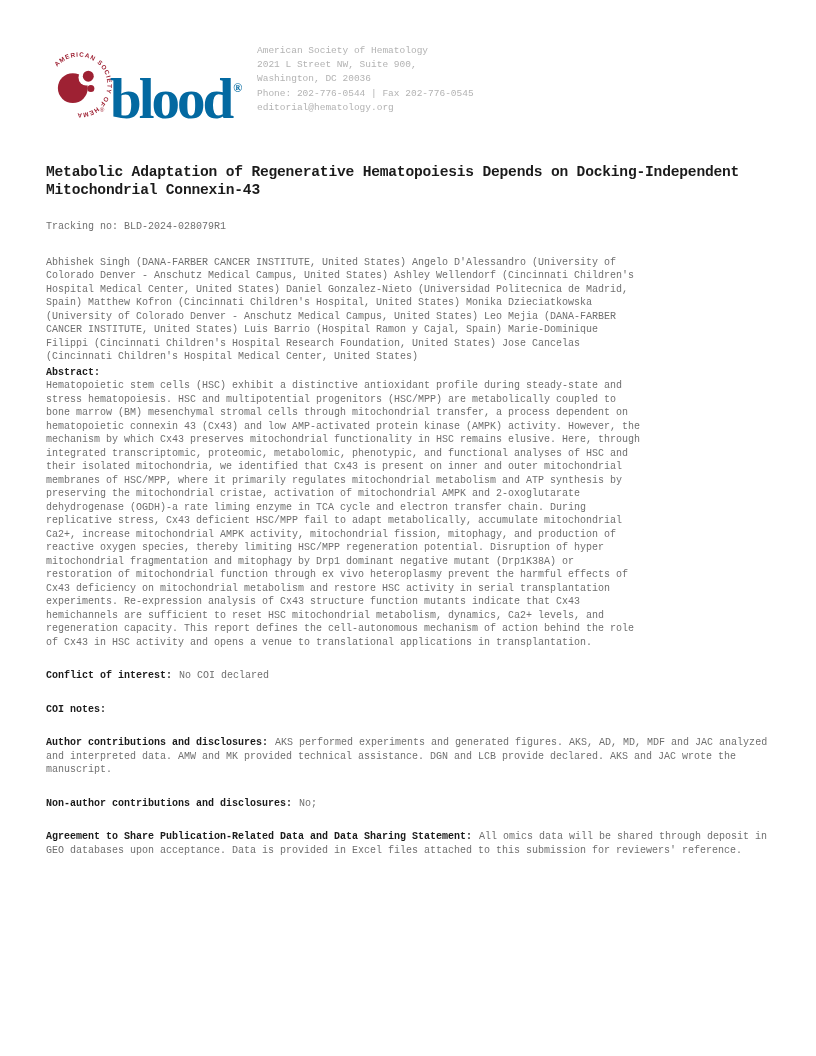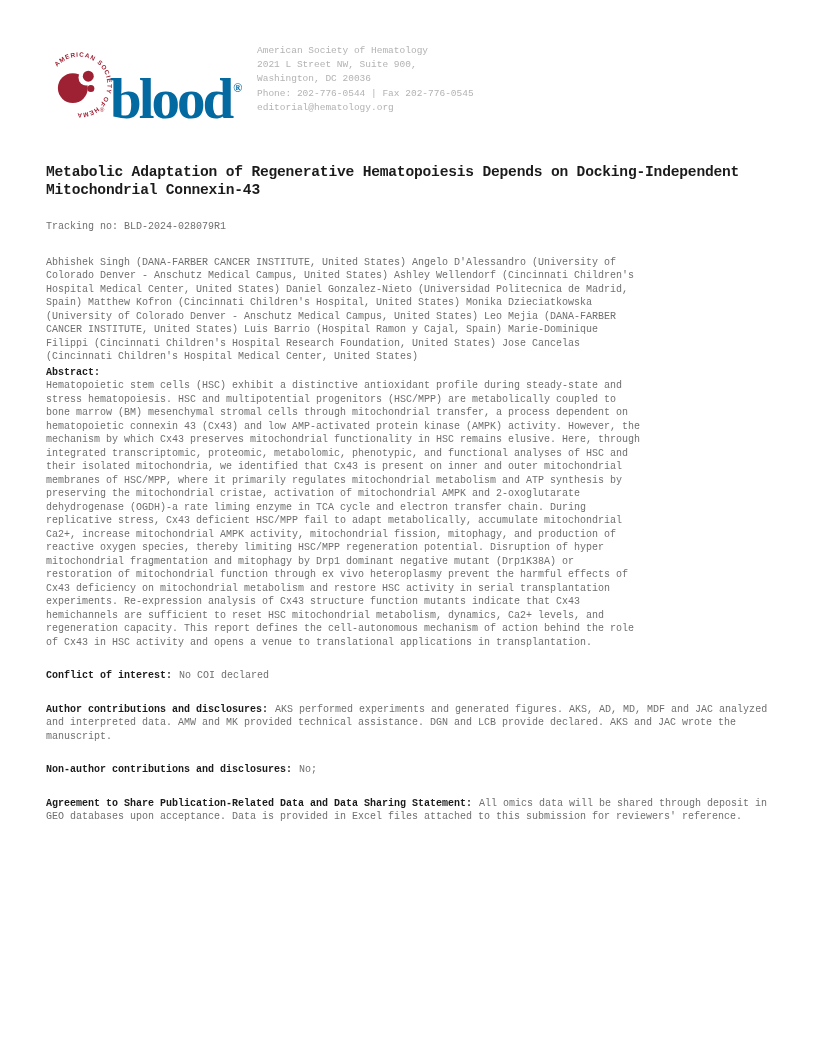--- a/index.html
+++ b/index.html
@@ -113,20 +113,21 @@
 mitochondrial fragmentation and mitophagy by Drp1 dominant negative mutant (Drp1K38A) or
 restoration of mitochondrial function through ex vivo heteroplasmy prevent the harmful effects of
 Cx43 deficiency on mitochondrial metabolism and restore HSC activity in serial transplantation
 experiments. Re-expression analysis of Cx43 structure function mutants indicate that Cx43
 hemichannels are sufficient to reset HSC mitochondrial metabolism, dynamics, Ca2+ levels, and
 regeneration capacity. This report defines the cell-autonomous mechanism of action behind the role
 of Cx43 in HSC activity and opens a venue to translational applications in transplantation.</p>
 
     <p class="sec body-text"><span class="lbl">Conflict of interest:</span><span class="val">No COI declared</span></p>
 
+    <p class="sec body-text"><span class="lbl">COI notes:</span><span class="val"></span></p>
 
 
     <p class="sec body-text"><span class="lbl">Author contributions and disclosures:</span><span class="val">AKS performed experiments and generated figures. AKS, AD, MD, MDF and JAC analyzed and interpreted data. AMW and MK provided technical assistance. DGN and LCB provide declared. AKS and JAC wrote the manuscript.</span></p>
 
     <p class="sec body-text"><span class="lbl">Non-author contributions and disclosures:</span><span class="val">No;</span></p>
 
     <p class="sec body-text"><span class="lbl">Agreement to Share Publication-Related Data and Data Sharing Statement:</span><span class="val">All omics data will be shared through deposit in GEO databases upon acceptance. Data is provided in Excel files attached to this submission for reviewers' reference.</span></p>
 
     <p class="sec body-text"><span class="val"></span></p>
 

